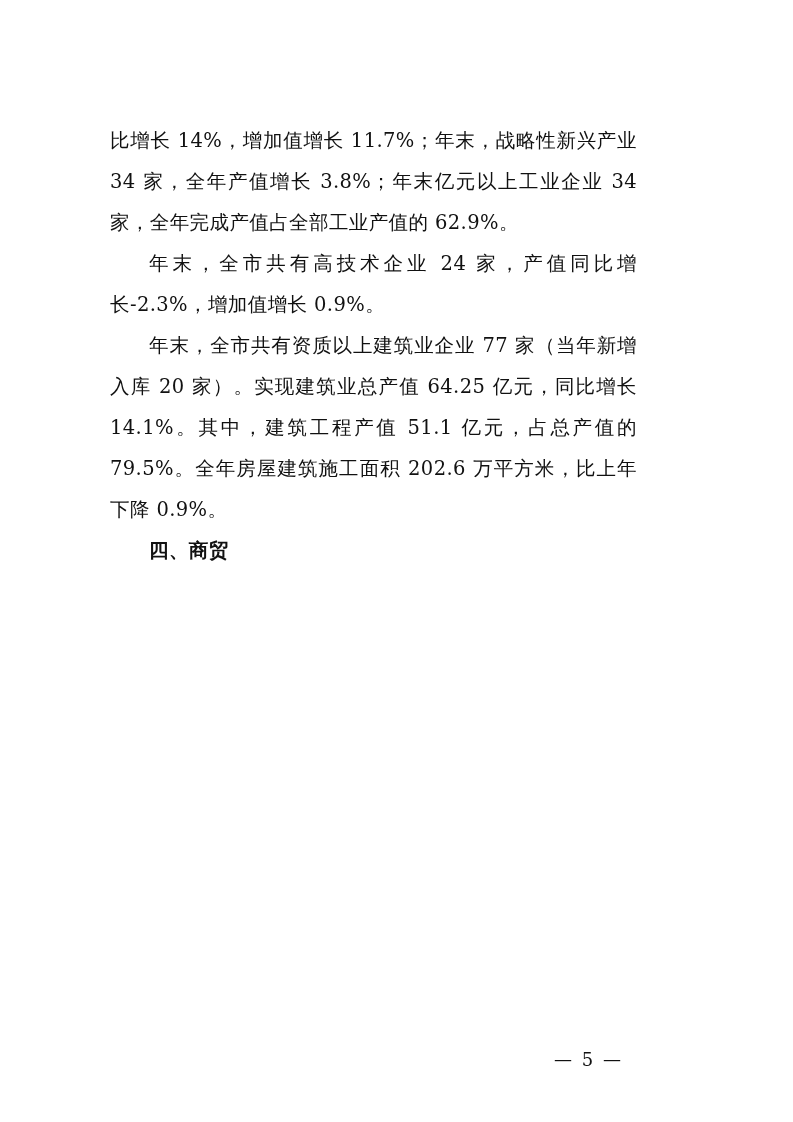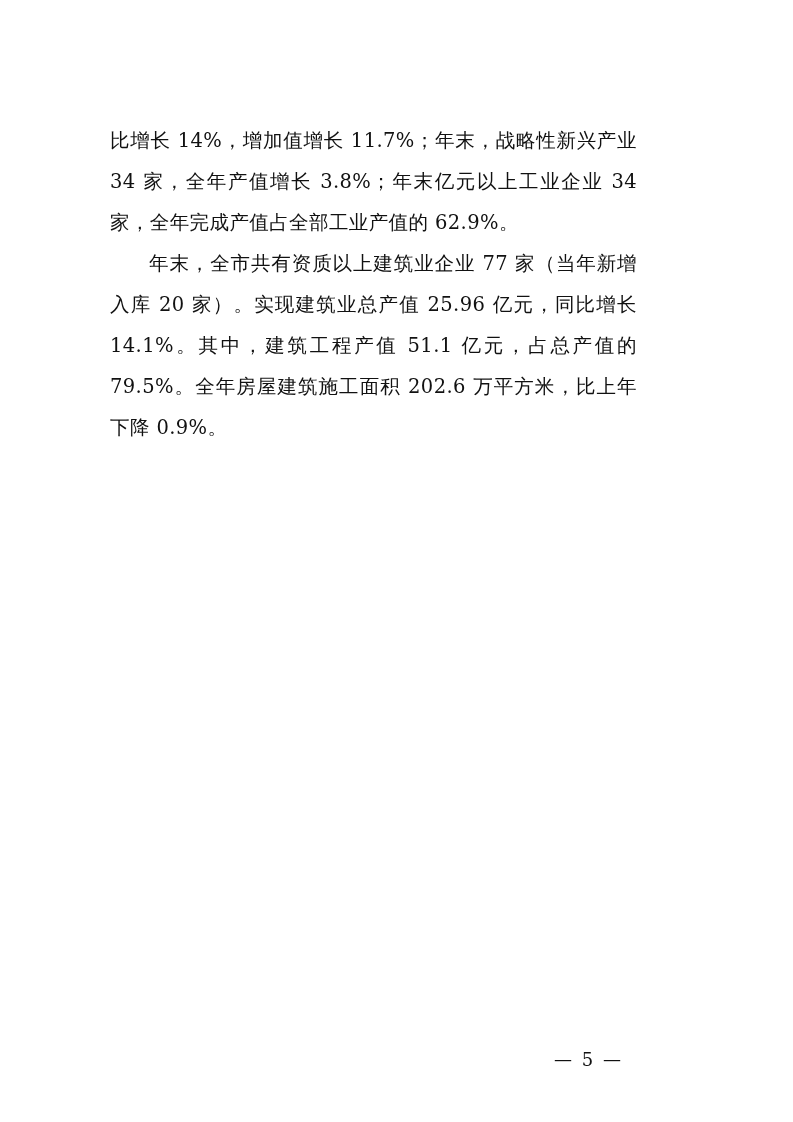--- a/index.html
+++ b/index.html
@@ -57,16 +57,18 @@
     color: #111111;
     font-family: "DejaVu Serif", "Liberation Serif", serif;
   }
 </style>
 </head>
 <body>
 
 <div class="page">
   <div class="doc-body">
     <p class="para no-indent">比增长 14%，增加值增长 11.7%；年末，战略性新兴产业 34 家，全年产值增长 3.8%；年末亿元以上工业企业 34 家，全年完成产值占全部工业产值的 62.9%。</p>
-    <p class="para">年末，全市共有资质以上建筑业企业 77 家（当年新增入库 20 家）。实现建筑业总产值 25.96 亿元，同比增长 14.1%。其中，建筑工程产值 51.1 亿元，占总产值的 79.5%。全年房屋建筑施工面积 202.6 万平方米，比上年下降 0.9%。</p>
+    <p class="para">年末，全市共有高技术企业 24 家，产值同比增长-2.3%，增加值增长 0.9%。</p>
+    <p class="para">年末，全市共有资质以上建筑业企业 77 家（当年新增入库 20 家）。实现建筑业总产值 64.25 亿元，同比增长 14.1%。其中，建筑工程产值 51.1 亿元，占总产值的 79.5%。全年房屋建筑施工面积 202.6 万平方米，比上年下降 0.9%。</p>
+    <p class="heading">四、商贸</p>
   </div>
   <div class="footer">— 5 —</div>
 </div>
 
 </body></html>

